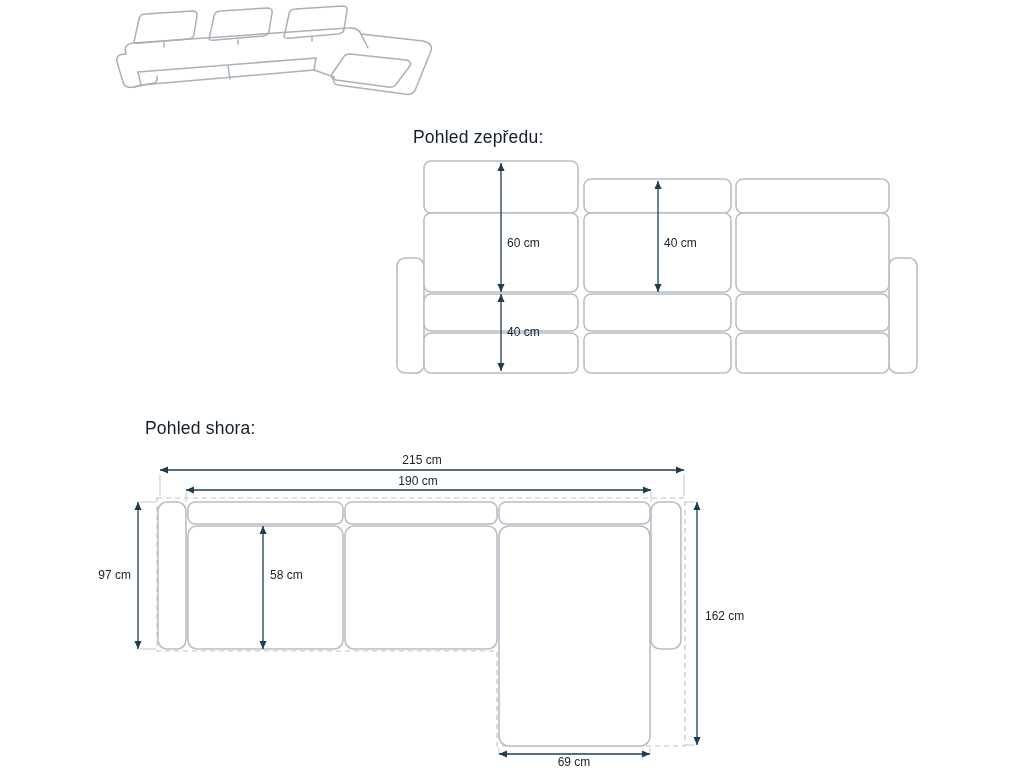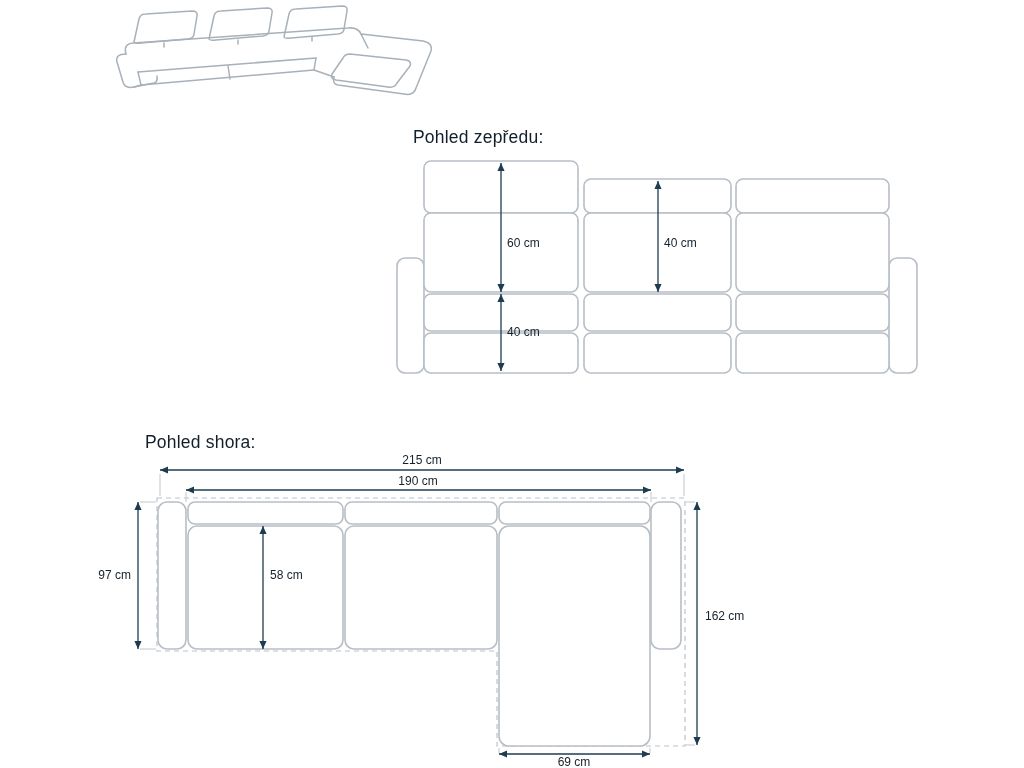--- a/index.html
+++ b/index.html
@@ -82,21 +82,21 @@
     <g>
       <line class="dim" x1="268" y1="29" x2="268" y2="140" marker-start="url(#fv-arrow)" marker-end="url(#fv-arrow)"></line>
       <text x="274" y="95">40 cm</text>
     </g>
     <g>
       <line class="dim" x1="111" y1="142" x2="111" y2="219" marker-start="url(#fv-arrow)" marker-end="url(#fv-arrow)"></line>
       <text x="117" y="184">40 cm</text>
     </g>
   </svg>
 
-  <div class="abs title" style="left:145px; top:432px;">Pohled shora:</div>
+  <div class="abs title" style="left:145px; top:418px;">Pohled shora:</div>
 
   <svg class="abs" style="left:95px; top:448px;" width="660" height="320" viewBox="0 0 660 320">
     <defs>
       <marker id="tv-arrow" viewBox="0 0 10 10" refX="9" refY="5" markerWidth="7" markerHeight="7" orient="auto-start-reverse">
         <path d="M0,1 L9,5 L0,9 Z" fill="#1d3c50"></path>
       </marker>
     </defs>
 
     <path class="dash" d="M62,50 L590,50 L590,298 L402,298 L402,203 L62,203 Z"></path>
 

